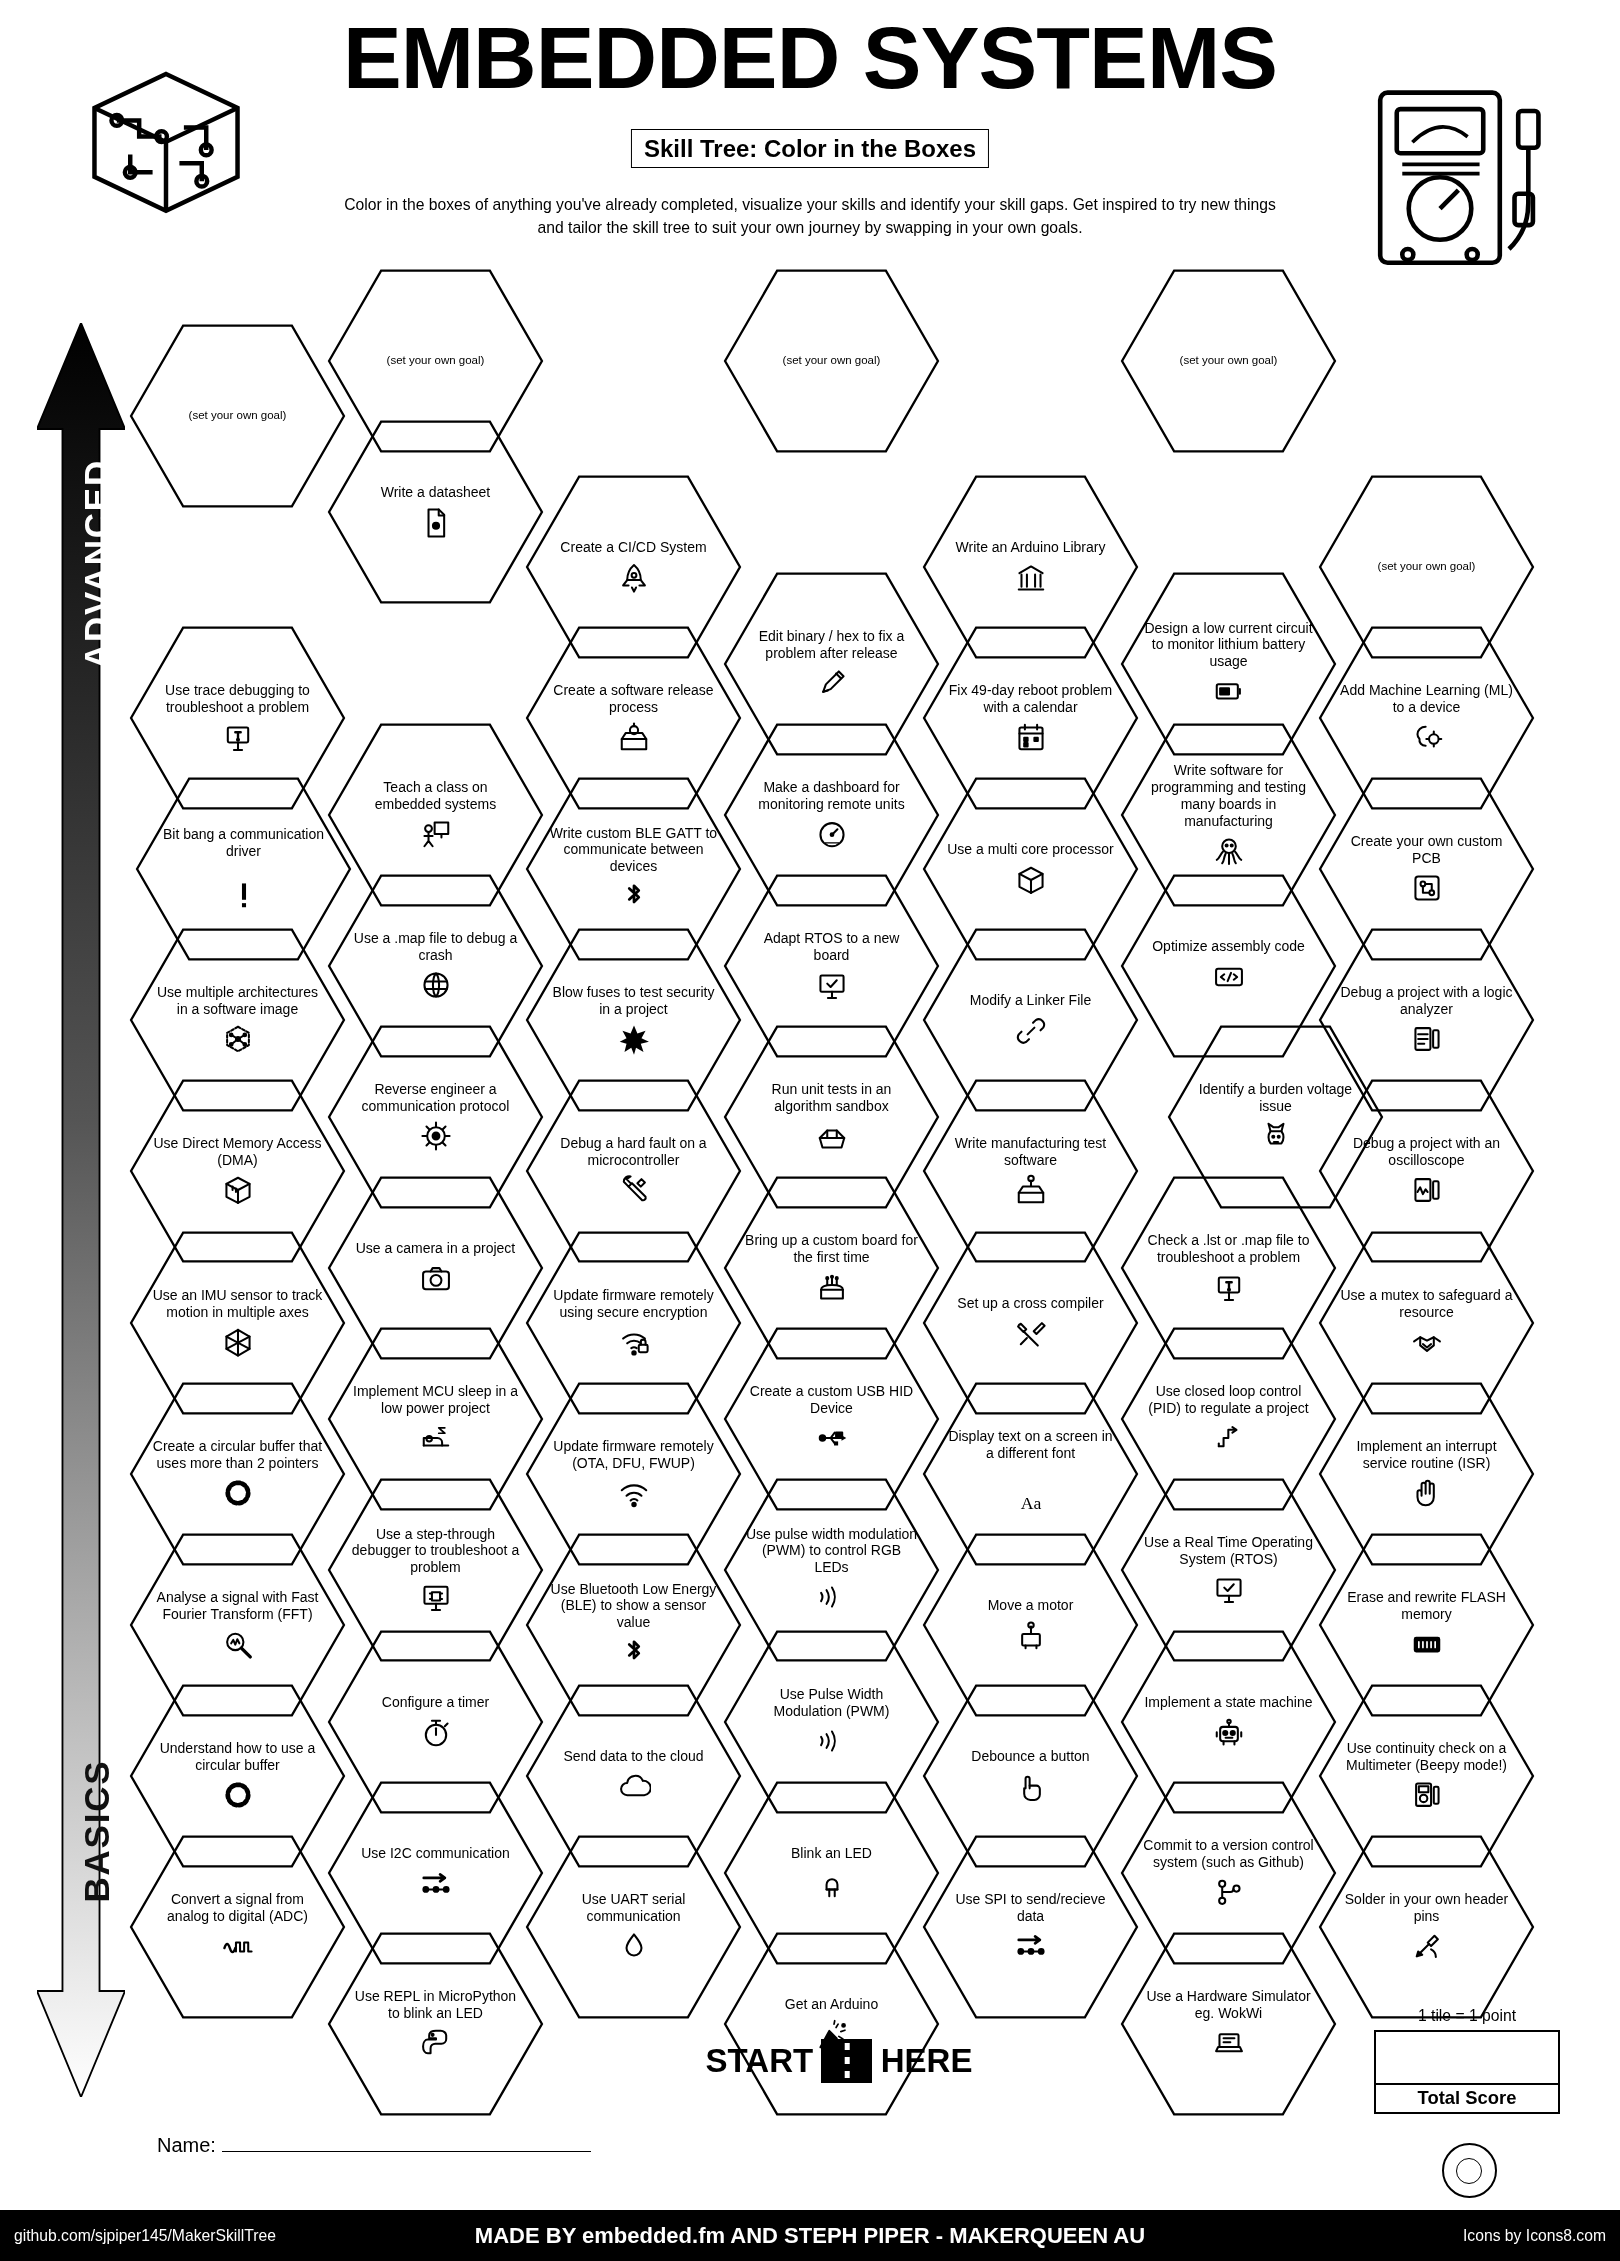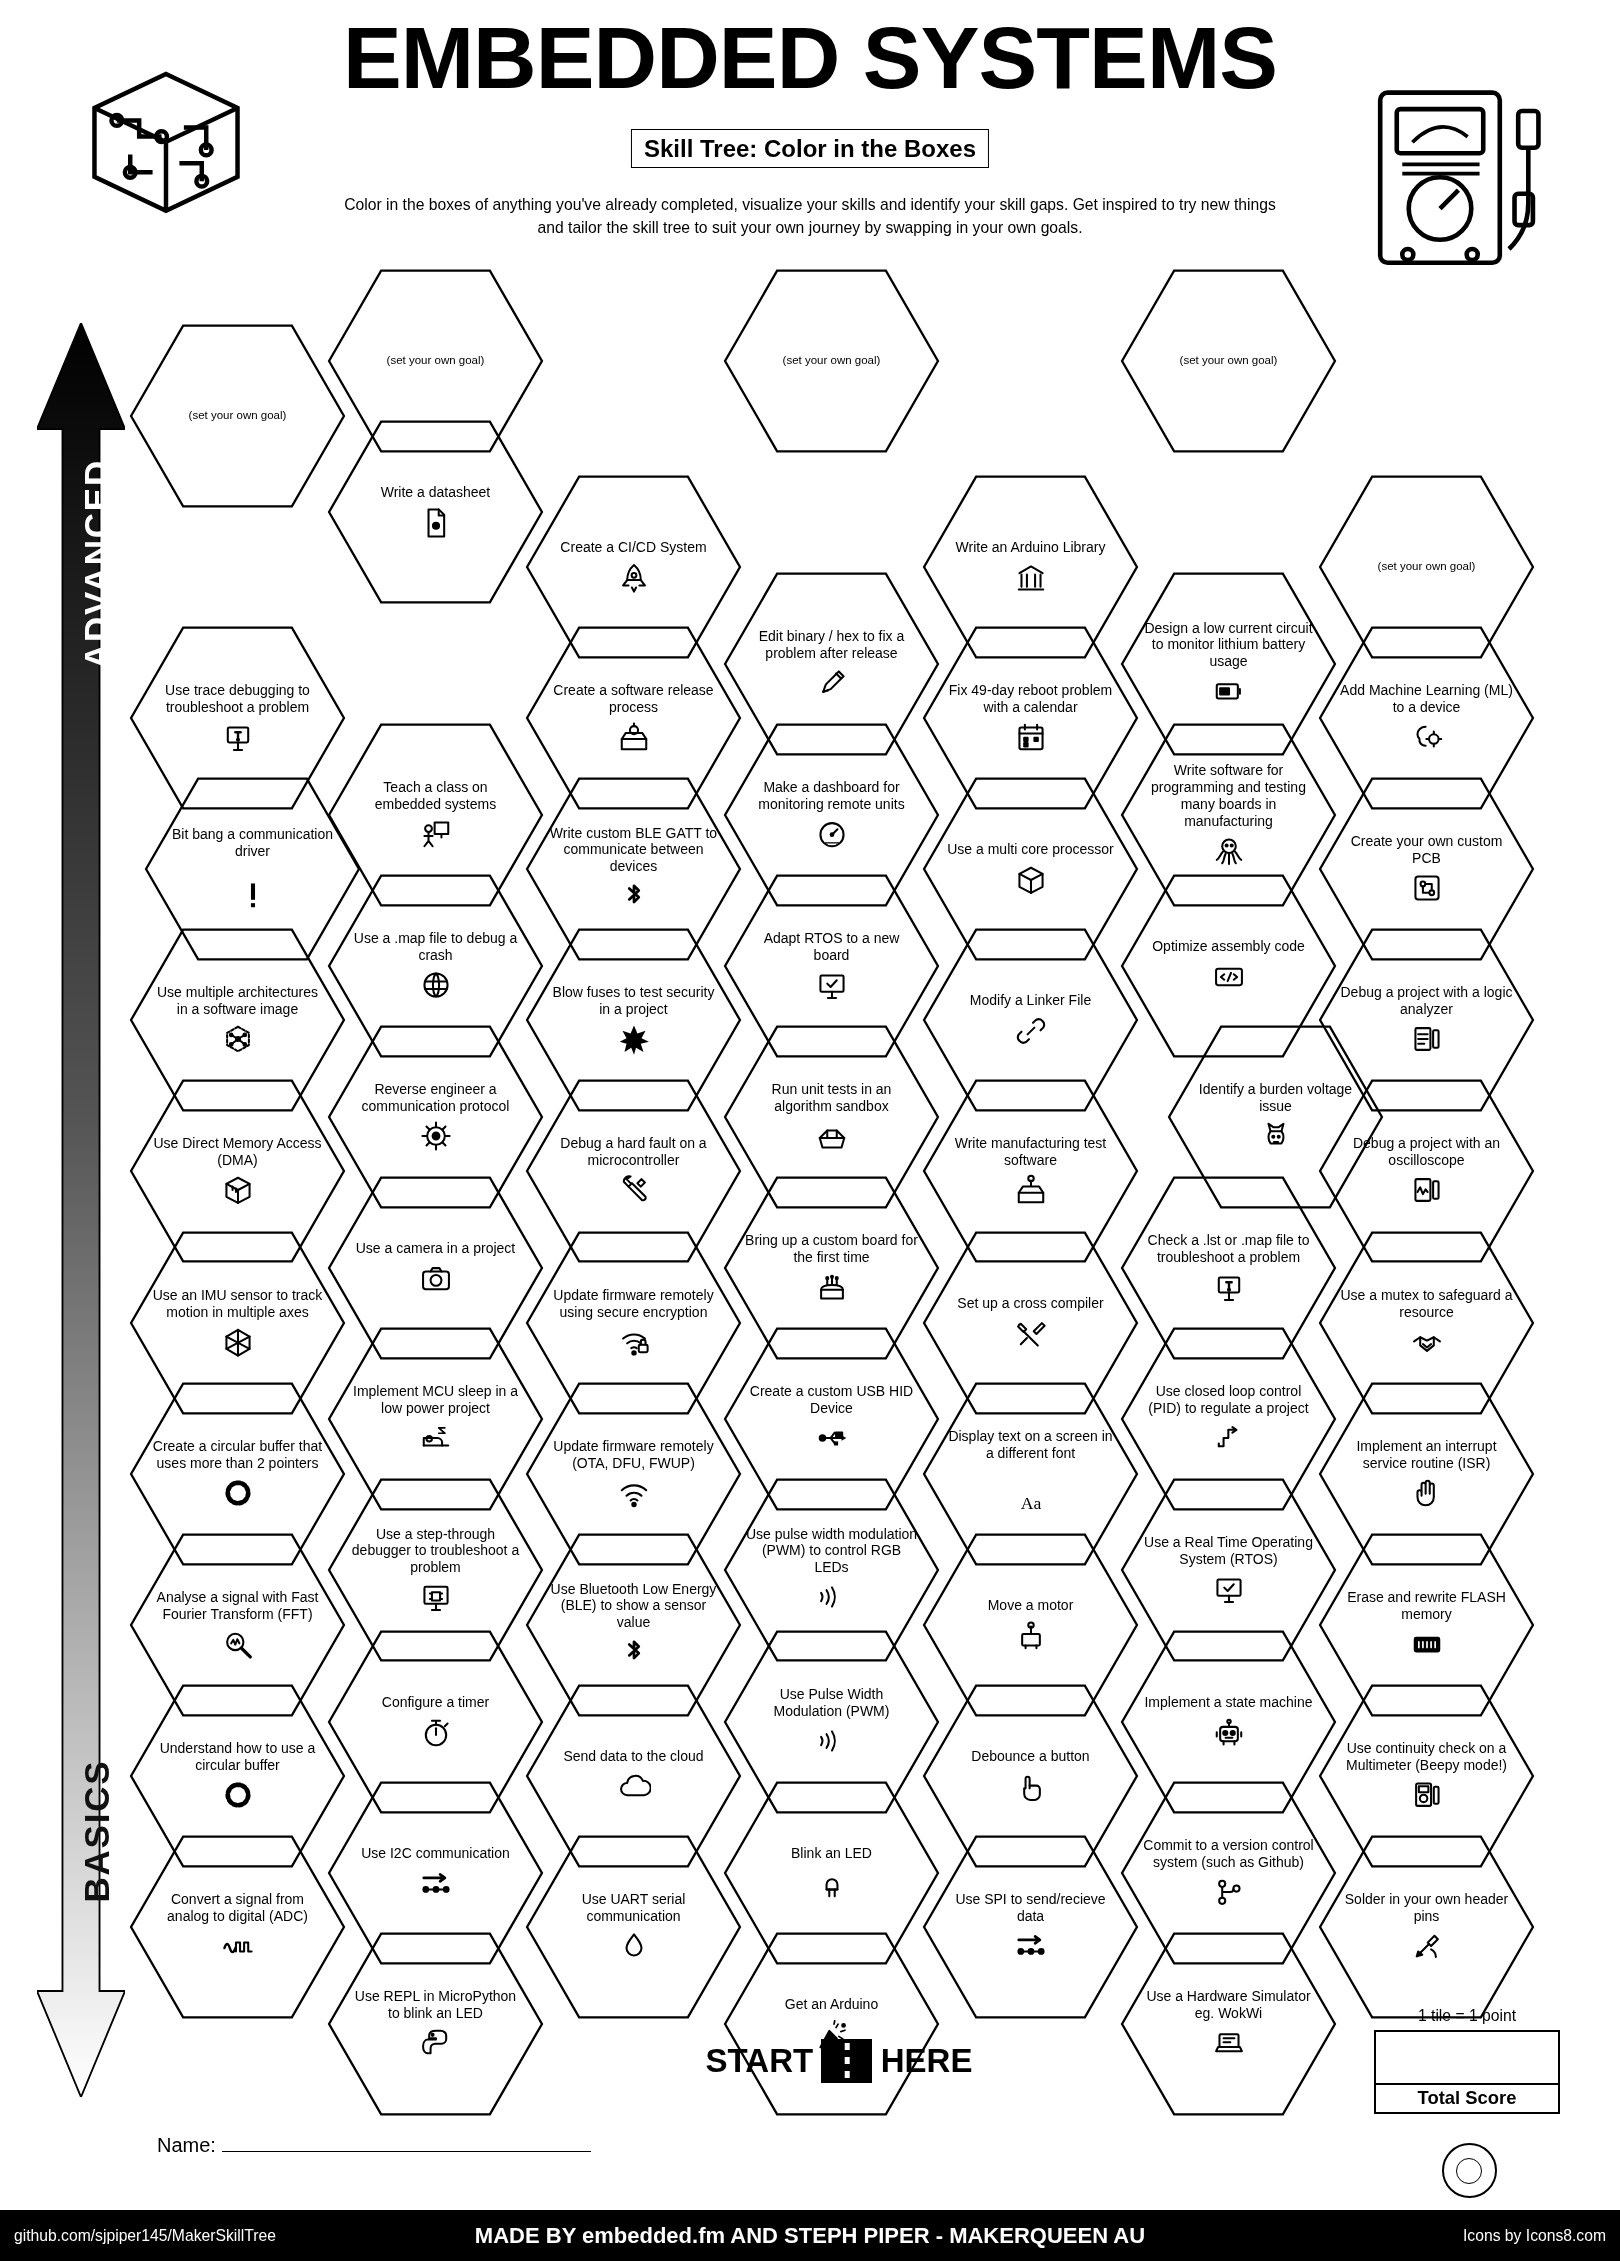--- a/index.html
+++ b/index.html
@@ -312,21 +312,21 @@
         </svg>
         <div class="lbl">Add Machine Learning (ML) to a device</div>
         <div class="ico">
           <svg viewBox="0 0 100 100" width="34" height="34" fill="none" stroke="#000" stroke-width="6" stroke-linecap="round" stroke-linejoin="round">
             <path d="M46 20c-14 0-24 10-24 22 0 6 2 10 6 14-2 10 6 20 18 20"></path>
             <circle cx="70" cy="56" r="14"></circle>
             <path d="M70 40v-6M70 78v-6M86 56h6M48 56h6"></path>
           </svg>
         </div>
       </div>
-      <div class="hex" style="left: 144px; top: 775px; gap: 14px;">
+      <div class="hex" style="left: 135px; top: 775px; gap: 14px;">
         <div class="bg"></div>
         <svg class="outline" viewBox="0 0 470 408">
           <polygon points="117,8 353,8 466,204 353,400 117,400 4,204" fill="none" stroke="#000" stroke-width="5"></polygon>
         </svg>
         <div class="lbl">Bit bang a communication driver</div>
         <div class="ico">
           <svg viewBox="0 0 100 100" width="34" height="34" fill="none" stroke="#000" stroke-width="6" stroke-linecap="round" stroke-linejoin="round">
             <rect x="44" y="16" width="12" height="48" fill="#000" stroke="none"></rect>
             <rect x="44" y="74" width="12" height="12" fill="#000" stroke="none"></rect>
           </svg>

